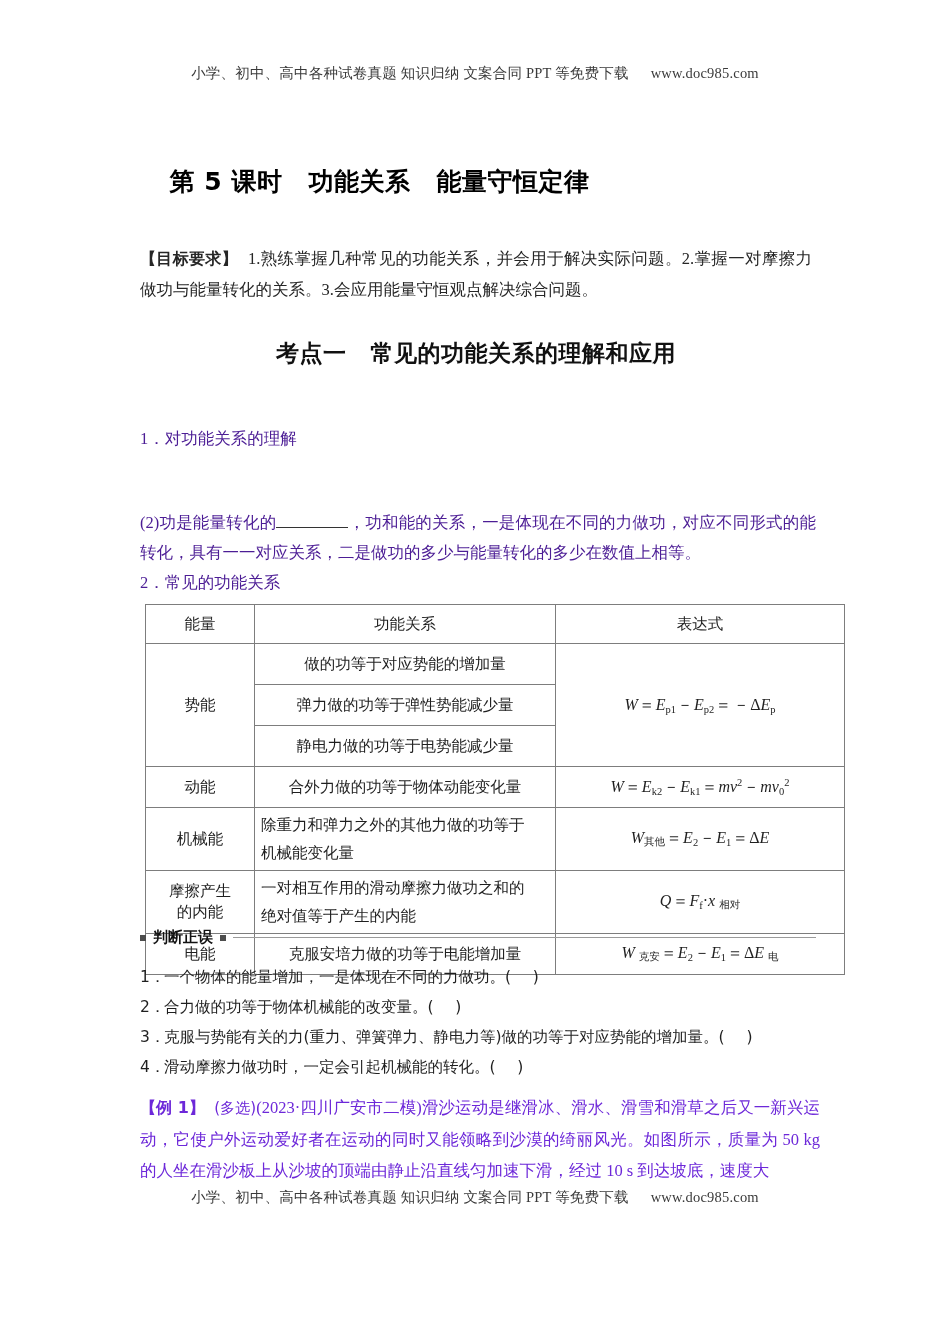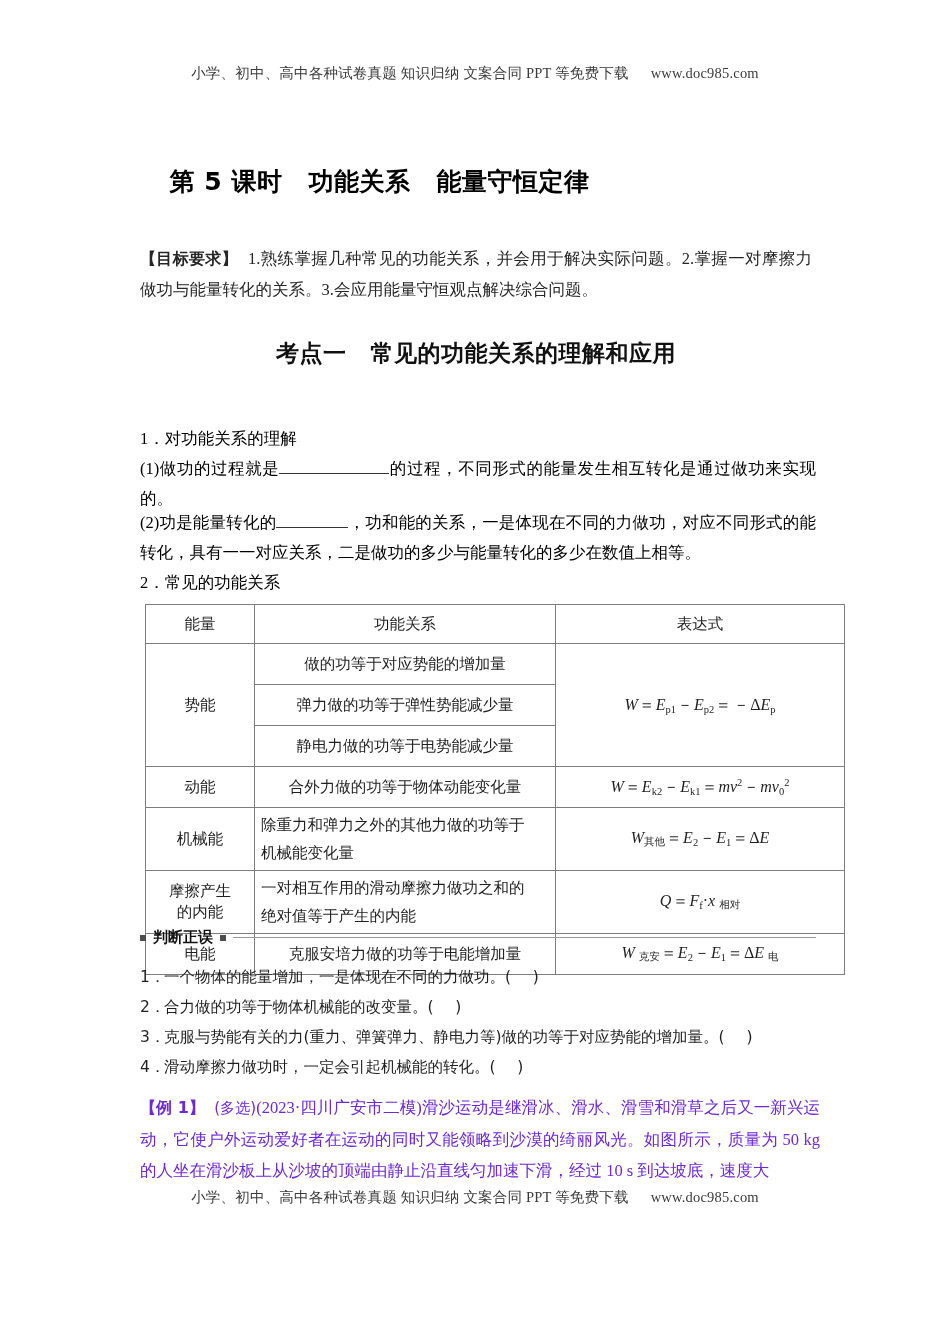--- a/index.html
+++ b/index.html
@@ -89,21 +89,21 @@
 
   
   .body-block {
     position: absolute;
     left: 140px;
     width: 676px;
     font-size: 16.5px;
     line-height: 30px;
     text-align: justify;
     text-justify: inter-ideograph;
-    color: #000000;
+    color: #4c1d95;
   }
   .blank {
     display: inline-block;
     border-bottom: 1px solid #333;
     vertical-align: baseline;
     height: 15px;
   }
   .blank.w1 { width: 110px; }
   .blank.w2 { width: 72px; }
 
@@ -241,21 +241,20 @@
   <div class="objectives">
     <b>【目标要求】</b><span class="lead-gap"></span><span>1.熟练掌握几种常见的功能关系，并会用于解决实际问题。2.掌握一对摩擦力做功与能量转化的关系。3.会应用能量守恒观点解决综合问题。</span>
   </div>
 
   <div class="kaodian">
     <span>考点一</span><span class="sp"></span><span>常见的功能关系的理解和应用</span>
   </div>
 
   <div class="body-block b1">
     <div>1．对功能关系的理解</div>
-    <div><span>(1)做功的过程就是</span><span class="blank w1"></span><span>的过程，不同形式的能量发生相互转化是通过做功来实现的。</span></div>
   </div>
 
   <div class="body-block b2">
     <div><span>(2)功是能量转化的</span><span class="blank w2"></span><span>，功和能的关系，一是体现在不同的力做功，对应不同形式的能转化，具有一一对应关系，二是做功的多少与能量转化的多少在数值上相等。</span></div>
     <div>2．常见的功能关系</div>
   </div>
 
   <table class="funtab">
     <tbody>
       <tr class="th-row">

